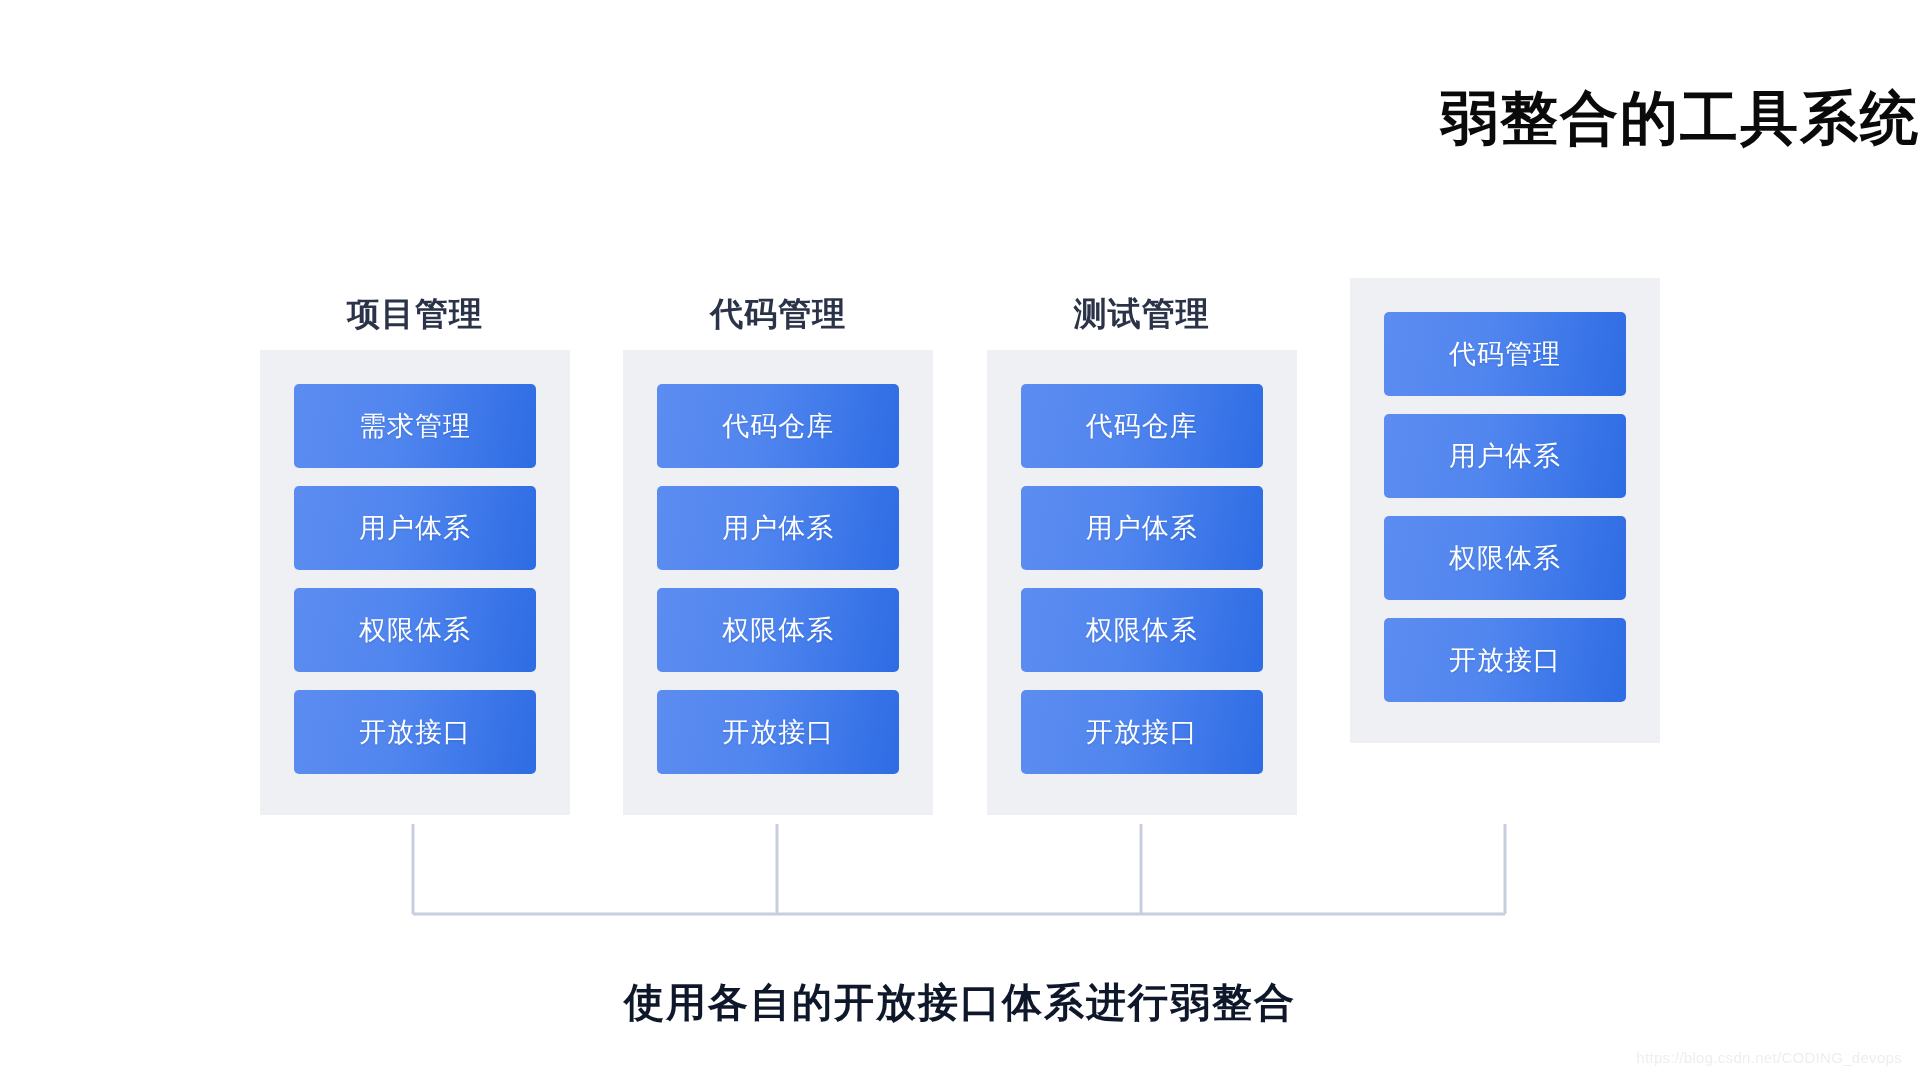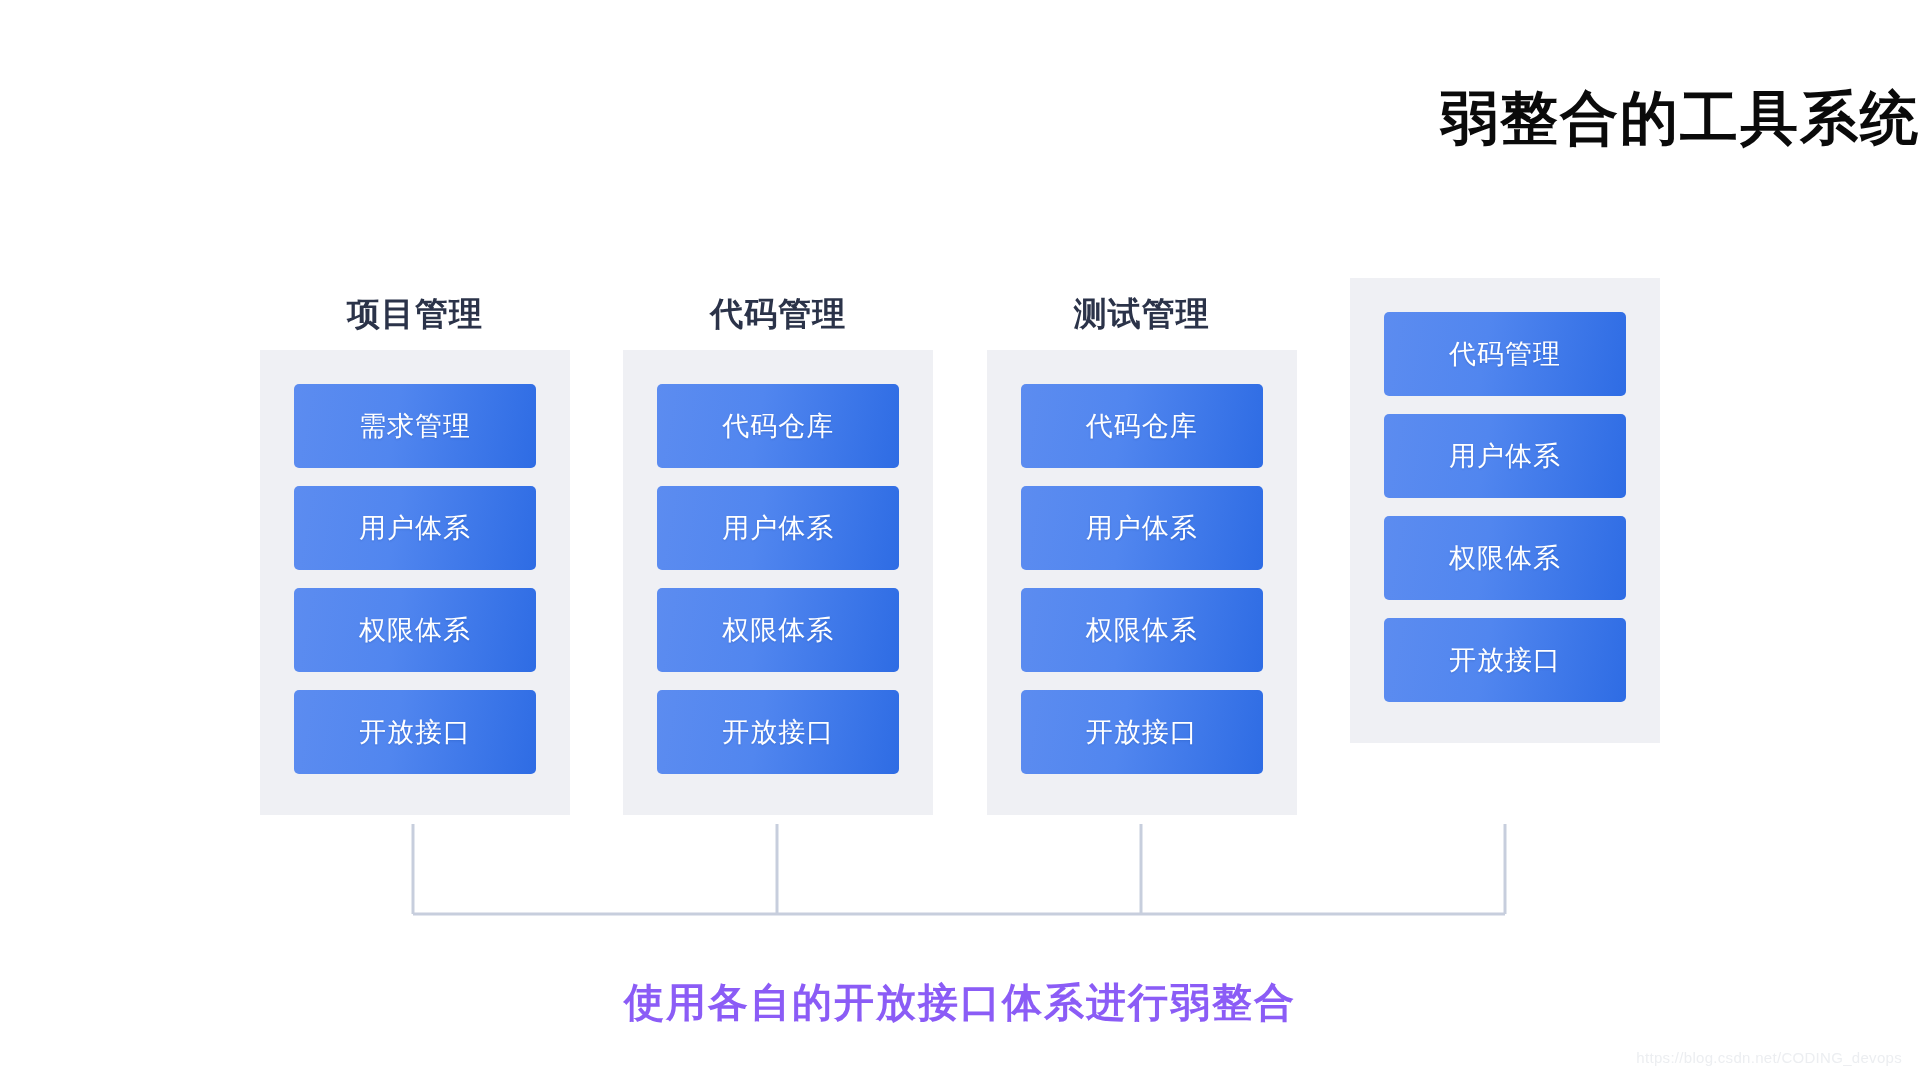--- a/index.html
+++ b/index.html
@@ -89,21 +89,21 @@
 
   
   #caption {
     position: absolute;
     left: 0;
     top: 975px;
     width: 1920px;
     text-align: center;
     font-size: 40px;
     font-weight: 700;
-    color: #8b5cf6;
+    color: #0f172a;
     letter-spacing: 2px;
   }
 
   
   #watermark {
     position: absolute;
     right: 18px;
     bottom: 14px;
     font-size: 15px;
     color: #eceef1;

